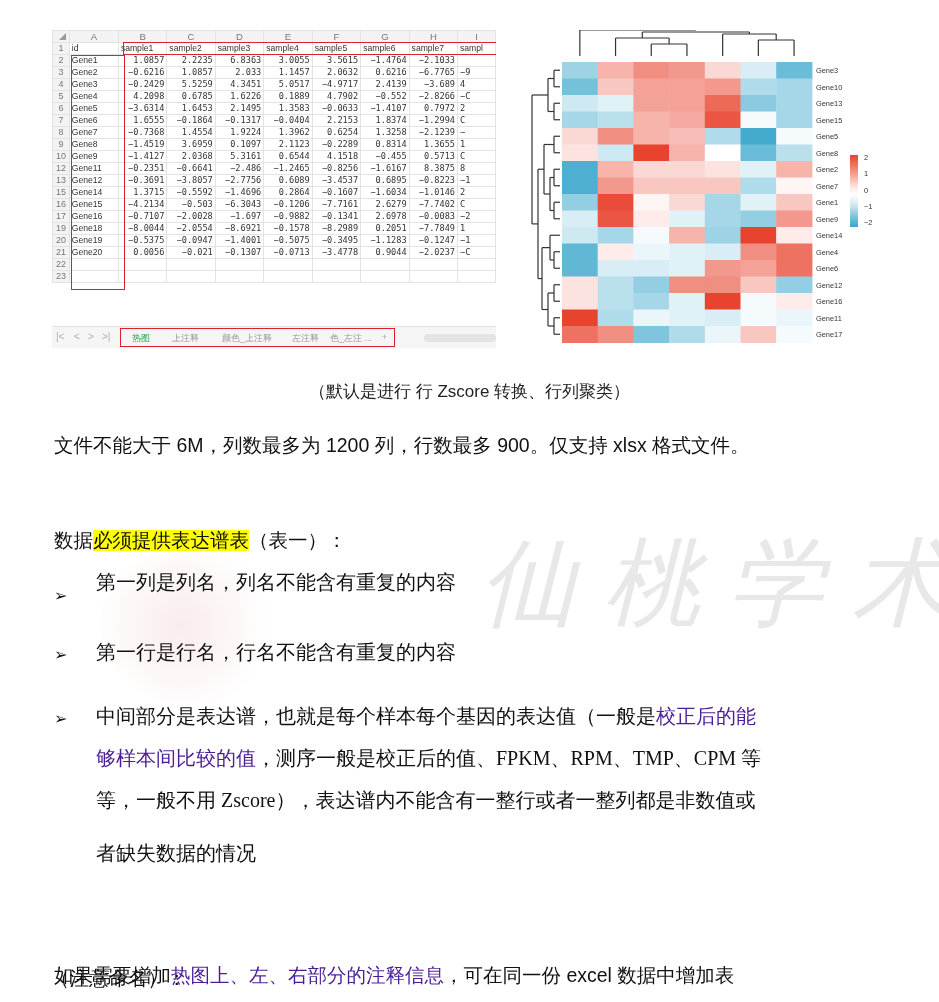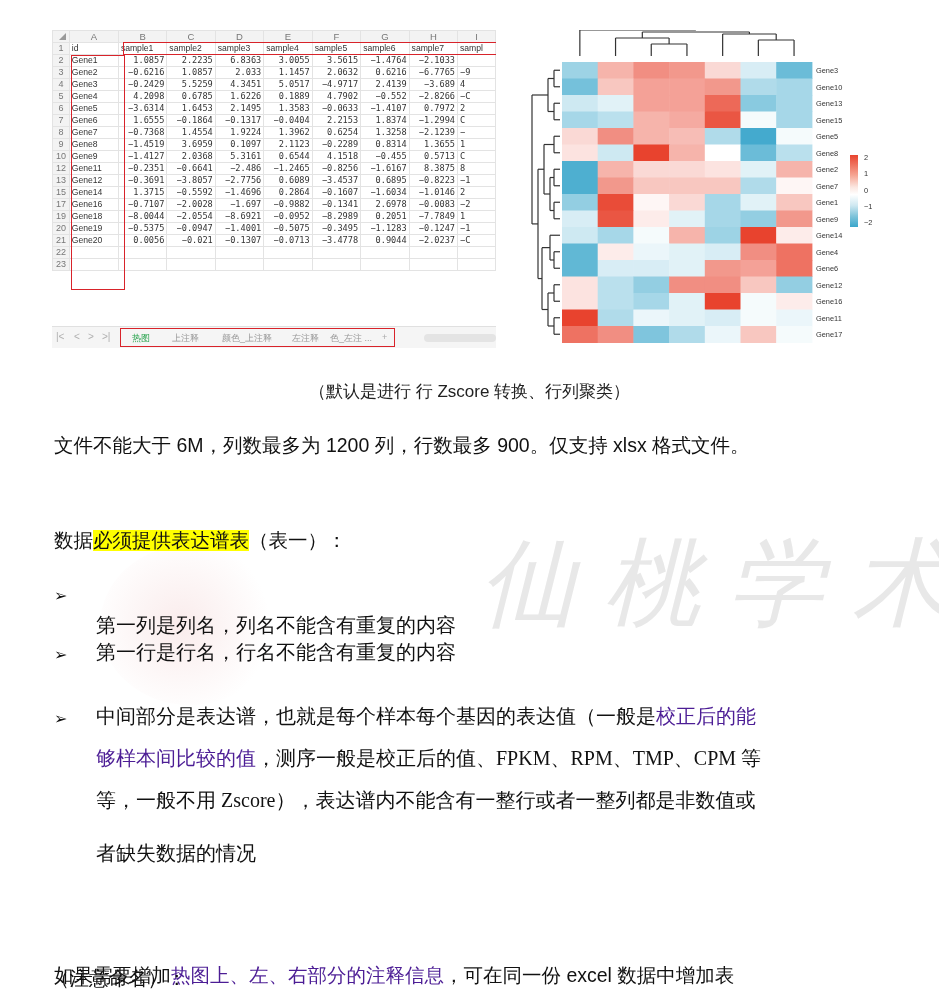--- a/index.html
+++ b/index.html
@@ -227,38 +227,50 @@
           <td class="num">1.3715</td>
           <td class="num">−0.5592</td>
           <td class="num">−1.4696</td>
           <td class="num">0.2864</td>
           <td class="num">−0.1607</td>
           <td class="num">−1.6034</td>
           <td class="num">−1.0146</td>
           <td class="num" style="text-align: left;">2</td>
         </tr>
         <tr>
+          <td class="rh">16</td>
+          <td class="gene">Gene15</td>
+          <td class="num">−4.2134</td>
+          <td class="num">−0.503</td>
+          <td class="num">−6.3043</td>
+          <td class="num">−0.1206</td>
+          <td class="num">−7.7161</td>
+          <td class="num">2.6279</td>
+          <td class="num">−7.7402</td>
+          <td class="num" style="text-align: left;">C</td>
+        </tr>
+        <tr>
           <td class="rh">17</td>
           <td class="gene">Gene16</td>
           <td class="num">−0.7107</td>
           <td class="num">−2.0028</td>
           <td class="num">−1.697</td>
           <td class="num">−0.9882</td>
           <td class="num">−0.1341</td>
           <td class="num">2.6978</td>
           <td class="num">−0.0083</td>
           <td class="num" style="text-align: left;">−2</td>
         </tr>
         <tr>
           <td class="rh">19</td>
           <td class="gene">Gene18</td>
           <td class="num">−8.0044</td>
           <td class="num">−2.0554</td>
           <td class="num">−8.6921</td>
-          <td class="num">−0.0952</td>
+          <td class="num">−0.1578</td>
           <td class="num">−8.2989</td>
           <td class="num">0.2051</td>
           <td class="num">−7.7849</td>
           <td class="num" style="text-align: left;">1</td>
         </tr>
         <tr>
           <td class="rh">20</td>
           <td class="gene">Gene19</td>
           <td class="num">−0.5375</td>
           <td class="num">−0.0947</td>
@@ -543,21 +555,21 @@
 
 <div class="caption fg">（默认是进行 行 Zscore 转换、行列聚类）</div>
 
 <div class="para fg" style="top:432px">文件不能大于 6M，列数最多为 1200 列，行数最多 900。仅支持 xlsx 格式文件。</div>
 
 <div class="para fg serif" style="top:527px">
   <span>数据</span><span class="hl">必须提供表达谱表</span><span>（表一）：</span>
 </div>
 
 <span class="bullet fg" style="top:586px">➢</span>
-<div class="btext fg" style="top:612px">第一列是列名，列名不能含有重复的内容</div>
+<div class="btext fg" style="top:569px">第一列是列名，列名不能含有重复的内容</div>
 
 <span class="bullet fg" style="top:645px">➢</span>
 <div class="btext fg" style="top:639px">第一行是行名，行名不能含有重复的内容</div>
 
 <span class="bullet fg" style="top:709px">➢</span>
 <div class="btext fg" style="top:703px">
   <span>中间部分是表达谱，也就是每个样本每个基因的表达值（一般是</span><span class="blue">校正后的能</span>
 </div>
 <div class="btext fg" style="top:745px">
   <span class="blue">够样本间比较的值</span><span>，测序一般是校正后的值、FPKM、RPM、TMP、CPM 等</span>

